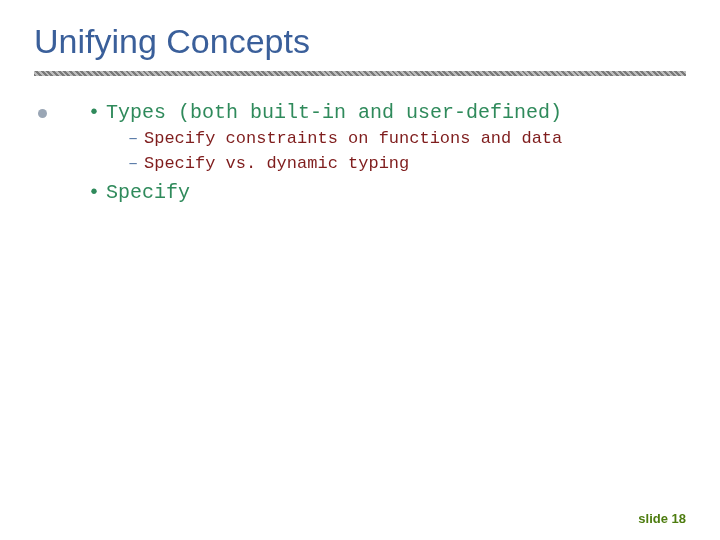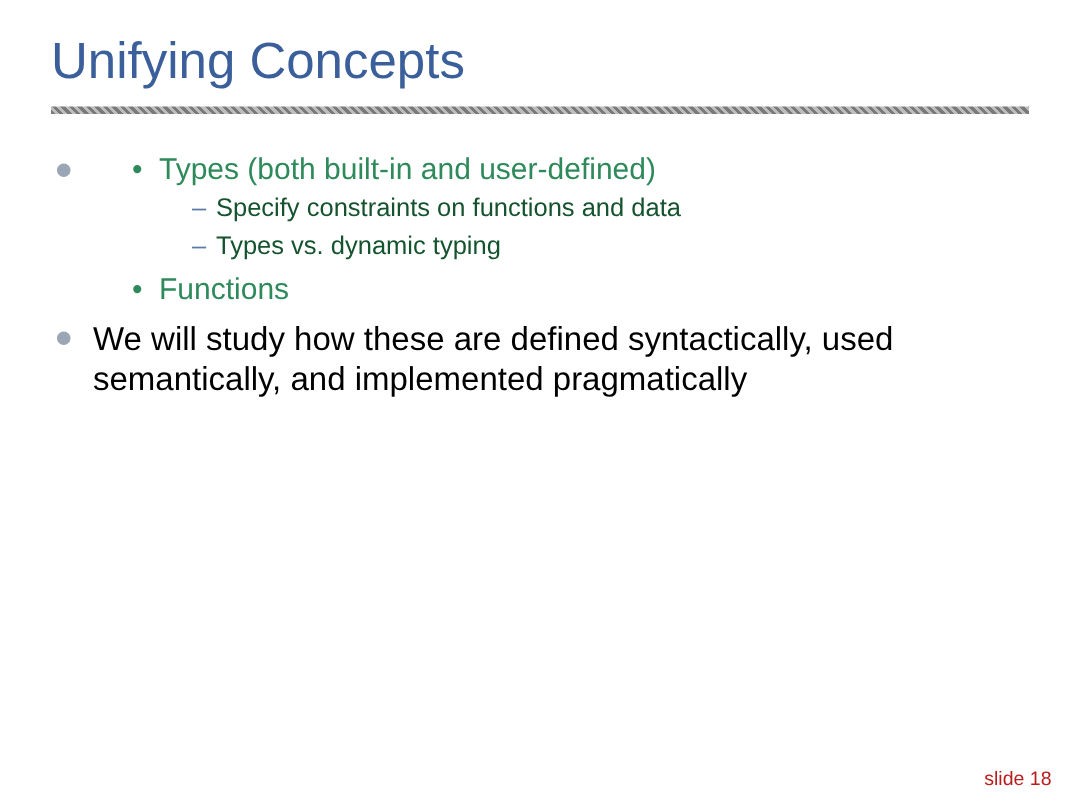--- a/index.html
+++ b/index.html
@@ -60,85 +60,84 @@
     margin-top: 4px;
     margin-left: 24px;
   }
   .lvl2 > li {
     position: relative;
     padding-left: 20px;
     font-size: 20px;
     line-height: 1.3;
     color: #2f8a5b;
     margin-bottom: 4px;
+    font-family: Liberation Mono, monospace;
   }
   .lvl2 > li::before {
     content: "•";
     position: absolute;
     left: 2px;
     top: 0;
     color: #2f8a5b;
     font-size: 20px;
     line-height: 1.3;
   }
   .lvl3 {
     margin-top: 2px;
     margin-left: 22px;
   }
   .lvl3 > li {
     position: relative;
     padding-left: 16px;
     font-size: 17px;
     line-height: 1.35;
-    color: #14532d;
+    color: #7f1d1d;
     margin-bottom: 2px;
   }
   .lvl3 > li::before {
     content: "–";
     position: absolute;
     left: 0;
     top: 0;
     color: #5a7ba8;
     font-size: 17px;
     line-height: 1.35;
   }
   .footer {
     position: absolute;
-    right: 19px;
+    right: 34px;
     bottom: 14px;
     font-size: 13px;
-    color: #b91c1c;
+    color: #4d7c0f;
+    font-weight: bold;
   }
 </style>
 </head>
 <body>
 
 <div class="slide">
 
   <h1 class="title">Unifying Concepts</h1>
   <div class="separator"></div>
 
   <ul class="lvl1">
     <li>
       <ul class="lvl2">
         <li>
           <span>Types (both built-in and user-defined)</span>
           <ul class="lvl3">
             <li>
               <span>Specify constraints on functions and data</span>
             </li>
             <li>
-              <span>Types vs. dynamic typing</span>
+              <span>Specify vs. dynamic typing</span>
             </li>
           </ul>
         </li>
         <li>
-          <span>Functions</span>
+          <span>Specify</span>
         </li>
       </ul>
-    </li>
-    <li>
-      <span>We will study how these are defined syntactically, used semantically, and implemented pragmatically</span>
     </li>
   </ul>
 
   <div class="footer">slide 18</div>
 </div>
 
 </body></html>

